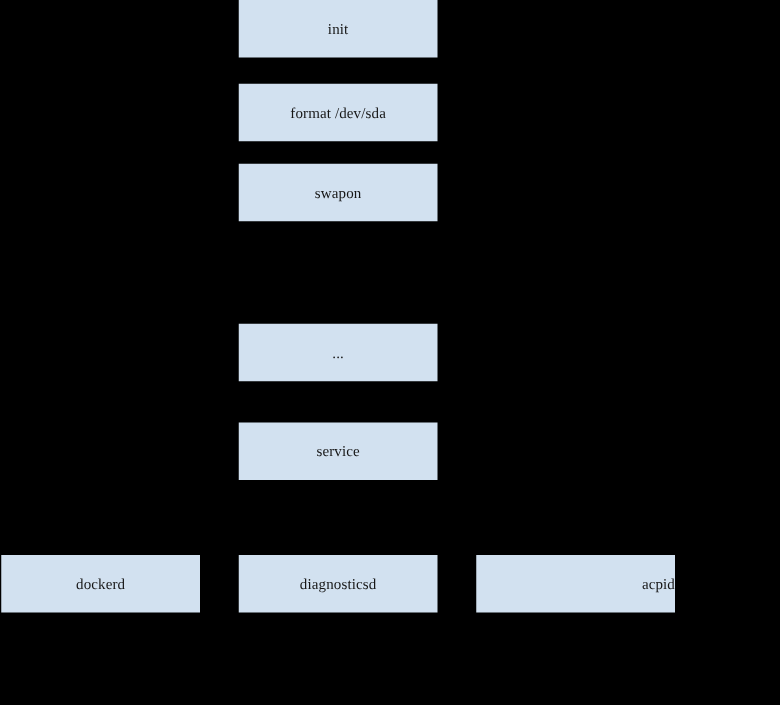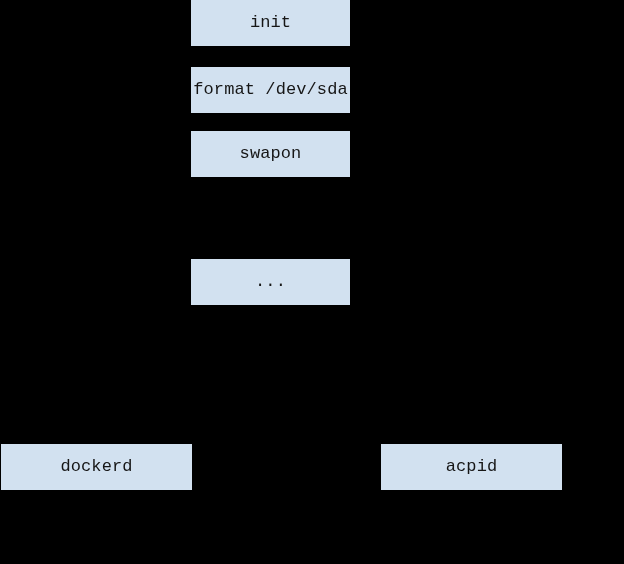--- a/index.html
+++ b/index.html
@@ -27,32 +27,32 @@
     position: absolute;
     box-sizing: border-box;
     background: #d2e1f0;
     border: 0;
     display: flex;
     align-items: center;
     justify-content: center;
     text-align: center;
   }
   .node-label {
-    font-family: Liberation Mono, monospace;
-    font-size: 17px;
+    font-family: Liberation Serif, serif;
+    font-size: 12px;
     line-height: 18px;
     color: #161616;
     letter-spacing: 0.1px;
     white-space: nowrap;
     -webkit-font-smoothing: antialiased;
   }
   
   .col-mid  { left: 191px; width: 159px; }
-  .col-left { left: 1px;   width: 191px; }
-  .col-right{ left: 381px; width: 181px; }
+  .col-left { left: 1px;   width: 159px; }
+  .col-right{ left: 381px; width: 159px; justify-content: flex-end; }
 
   .row-h { height: 46px; }
 
   .y-init     { top: 0px; }
   .y-format   { top: 67px; }
   .y-swapon   { top: 131px; }
   .y-ifup     { top: 195px; }
   .y-ellipsis { top: 259px; }
   .y-service  { top: 338px; }
   .y-children { top: 444px; }
@@ -72,23 +72,29 @@
 
   <div class="node-box col-mid row-h y-format">
     <span class="node-label">format /dev/sda</span>
   </div>
 
 
   <div class="node-box col-mid row-h y-ellipsis">
     <span class="node-label">...</span>
   </div>
 
+  <div class="node-box col-mid row-h y-service">
+    <span class="node-label">service</span>
+  </div>
 
   <div class="node-box col-left row-h y-children">
     <span class="node-label">dockerd</span>
   </div>
 
+  <div class="node-box col-mid row-h y-children">
+    <span class="node-label">diagnosticsd</span>
+  </div>
 
   <div class="node-box col-right row-h y-children">
     <span class="node-label">acpid</span>
   </div>
 
 </div>
 
 </body></html>

